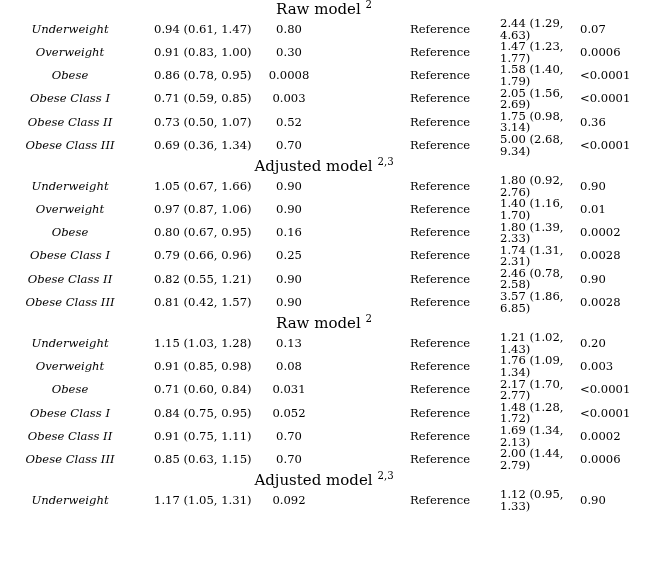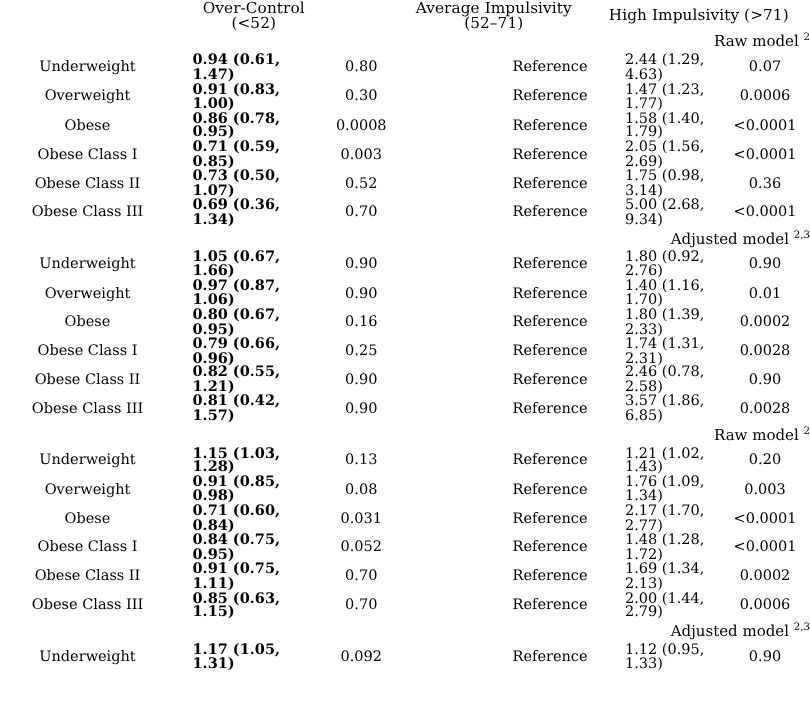--- a/index.html
+++ b/index.html
@@ -84,75 +84,68 @@
     height: 21px;
     text-align: left;
     padding-left: 12px;
     font-size: 11.6px;
   }
   .section-row .ital { font-style: italic; }
 
   
   .model-row td {
     height: 18px;
-    text-align: right;
+    text-align: center;
     padding-left: 24px;
-    font-size: 12px;
+    font-size: 15px;
   }
 
   
   .data-row td {
     height: 18px;
     font-size: 11.6px;
   }
   .data-row td.lbl {
     text-align: center;
     padding-right: 8px;
+    font-style: italic;
   }
   .data-row td.or {
     text-align: left;
     padding-left: 6px;
-    font-weight: bold;
   }
   .data-row td.pv {
     text-align: center;
   }
   .data-row td.ref {
     text-align: right;
   }
   .data-row td.or2 {
     text-align: left;
     padding-left: 30px;
   }
   .data-row td.pv2 {
-    text-align: center;
+    text-align: left;
     padding-right: 4px;
   }
 </style>
 </head>
 <body>
 
 <div class="table-wrap">
   <table class="stat-table">
     <colgroup>
       <col class="c-label">
         <col class="c-or1">
         <col class="c-p1">
       <col class="c-ref">
         <col class="c-or2">
         <col class="c-p2">
     </colgroup>
     <tbody id="tbody">
-        <tr class="grouphead rule-top">
-          <td></td>
-          <td>Over-Control (&lt;52)</td>
-          <td></td>
-          <td>Average Impulsivity (52–71)</td>
-          <td colspan="2">High Impulsivity (&gt;71)</td>
-        </tr>
         <tr class="model-row rule-thin">
           <td colspan="6">Raw model <sup>2</sup></td>
         </tr>
         <tr class="data-row">
           <td class="lbl">Underweight</td>
           <td class="or">0.94 (0.61, 1.47)</td>
           <td class="pv">0.80</td>
           <td class="ref">Reference</td>
           <td class="or2">2.44 (1.29, 4.63)</td>
           <td class="pv2">0.07</td>

